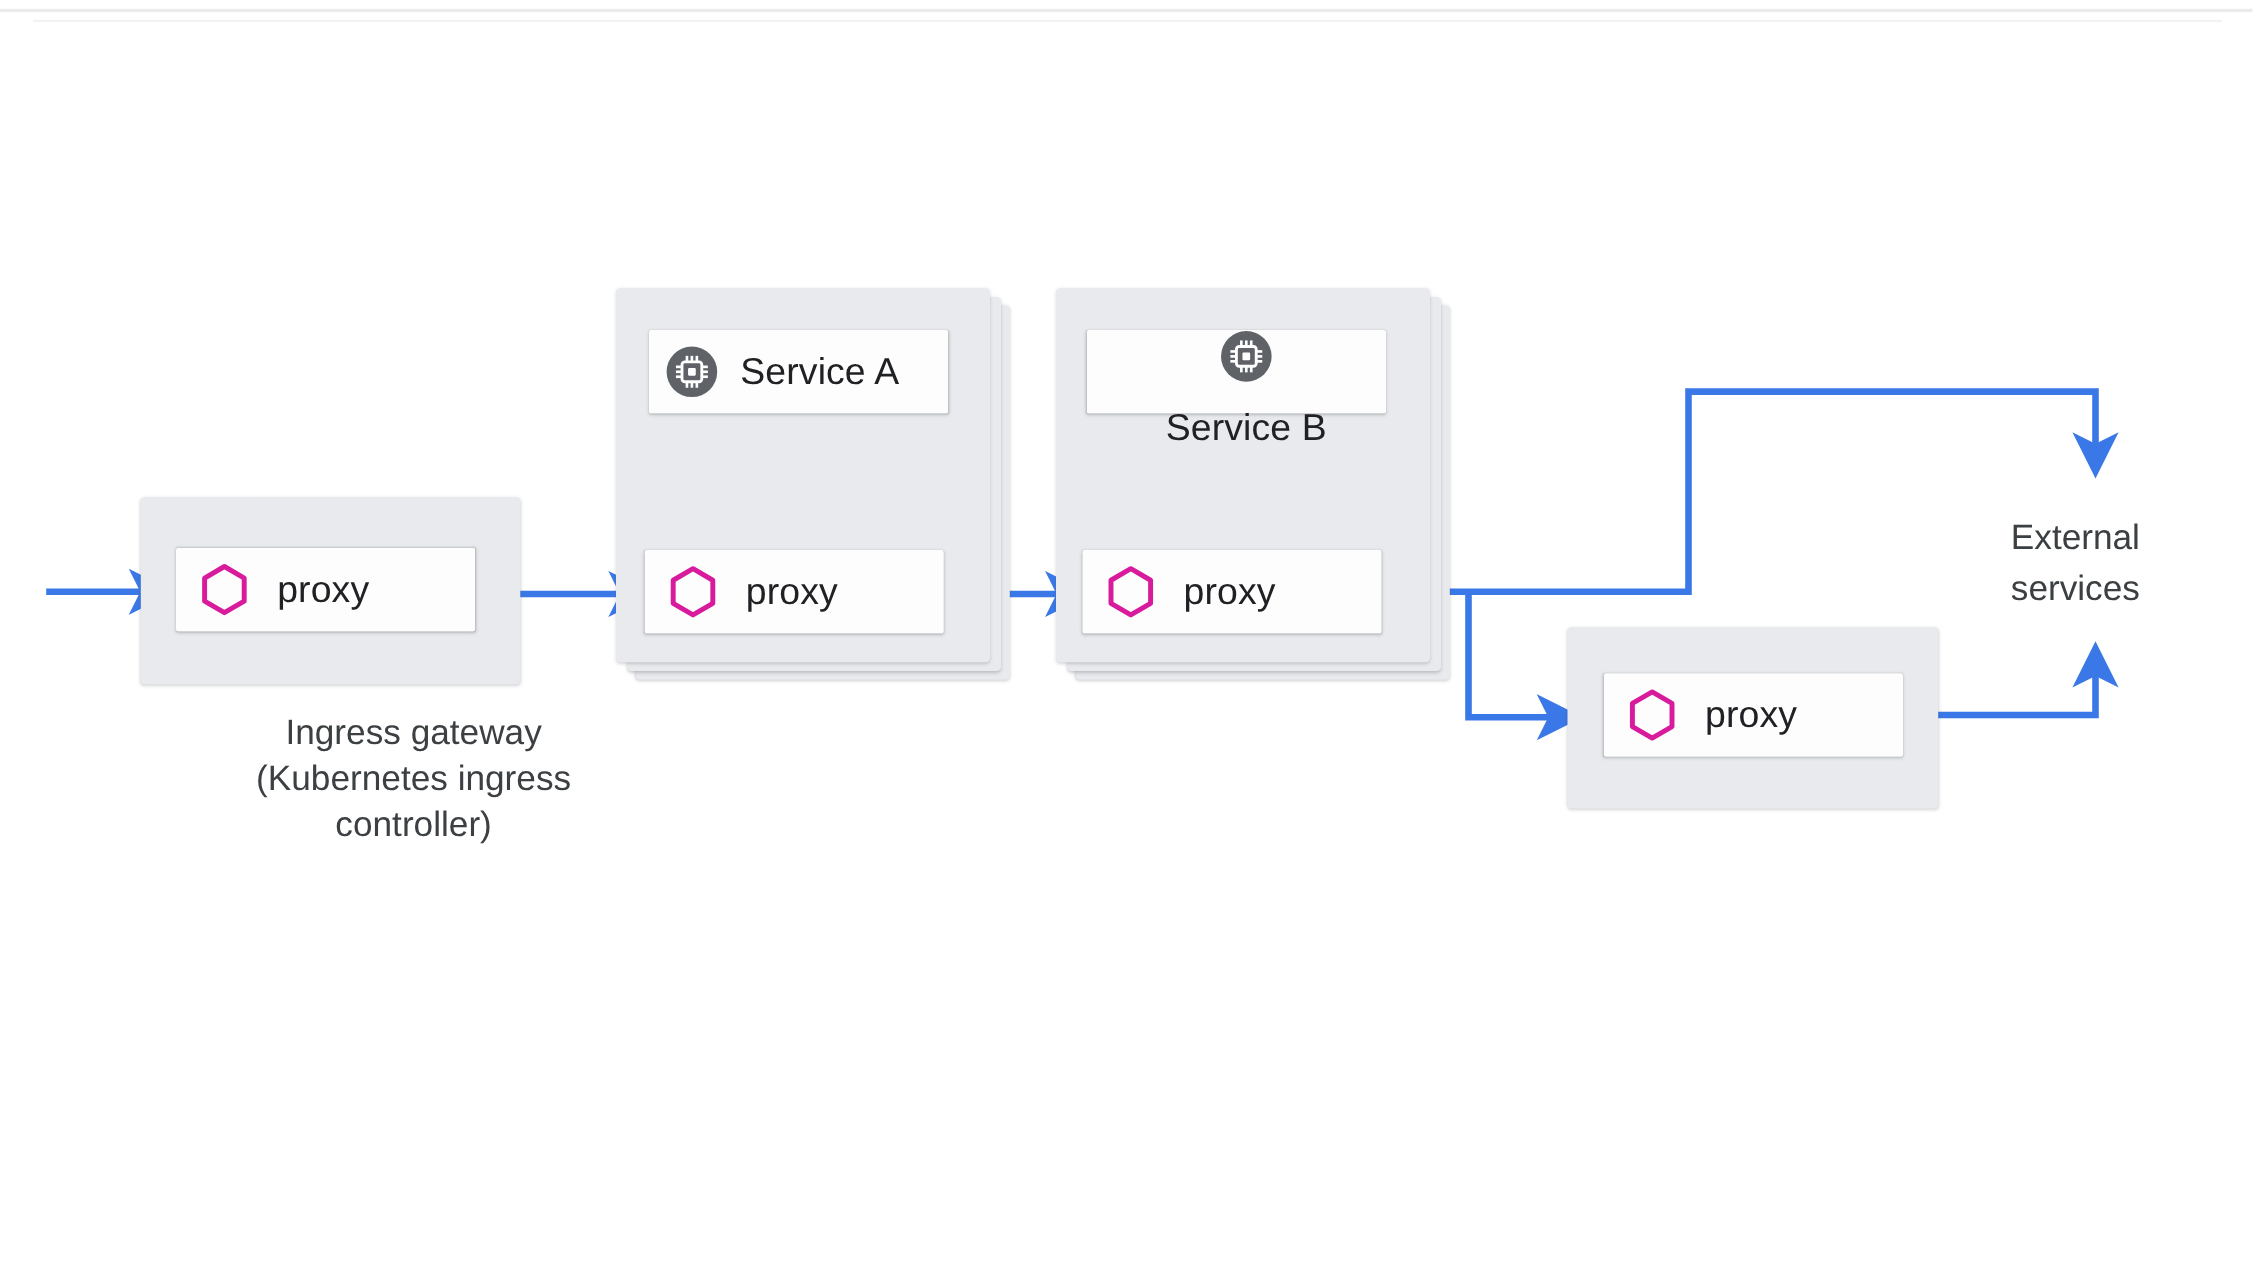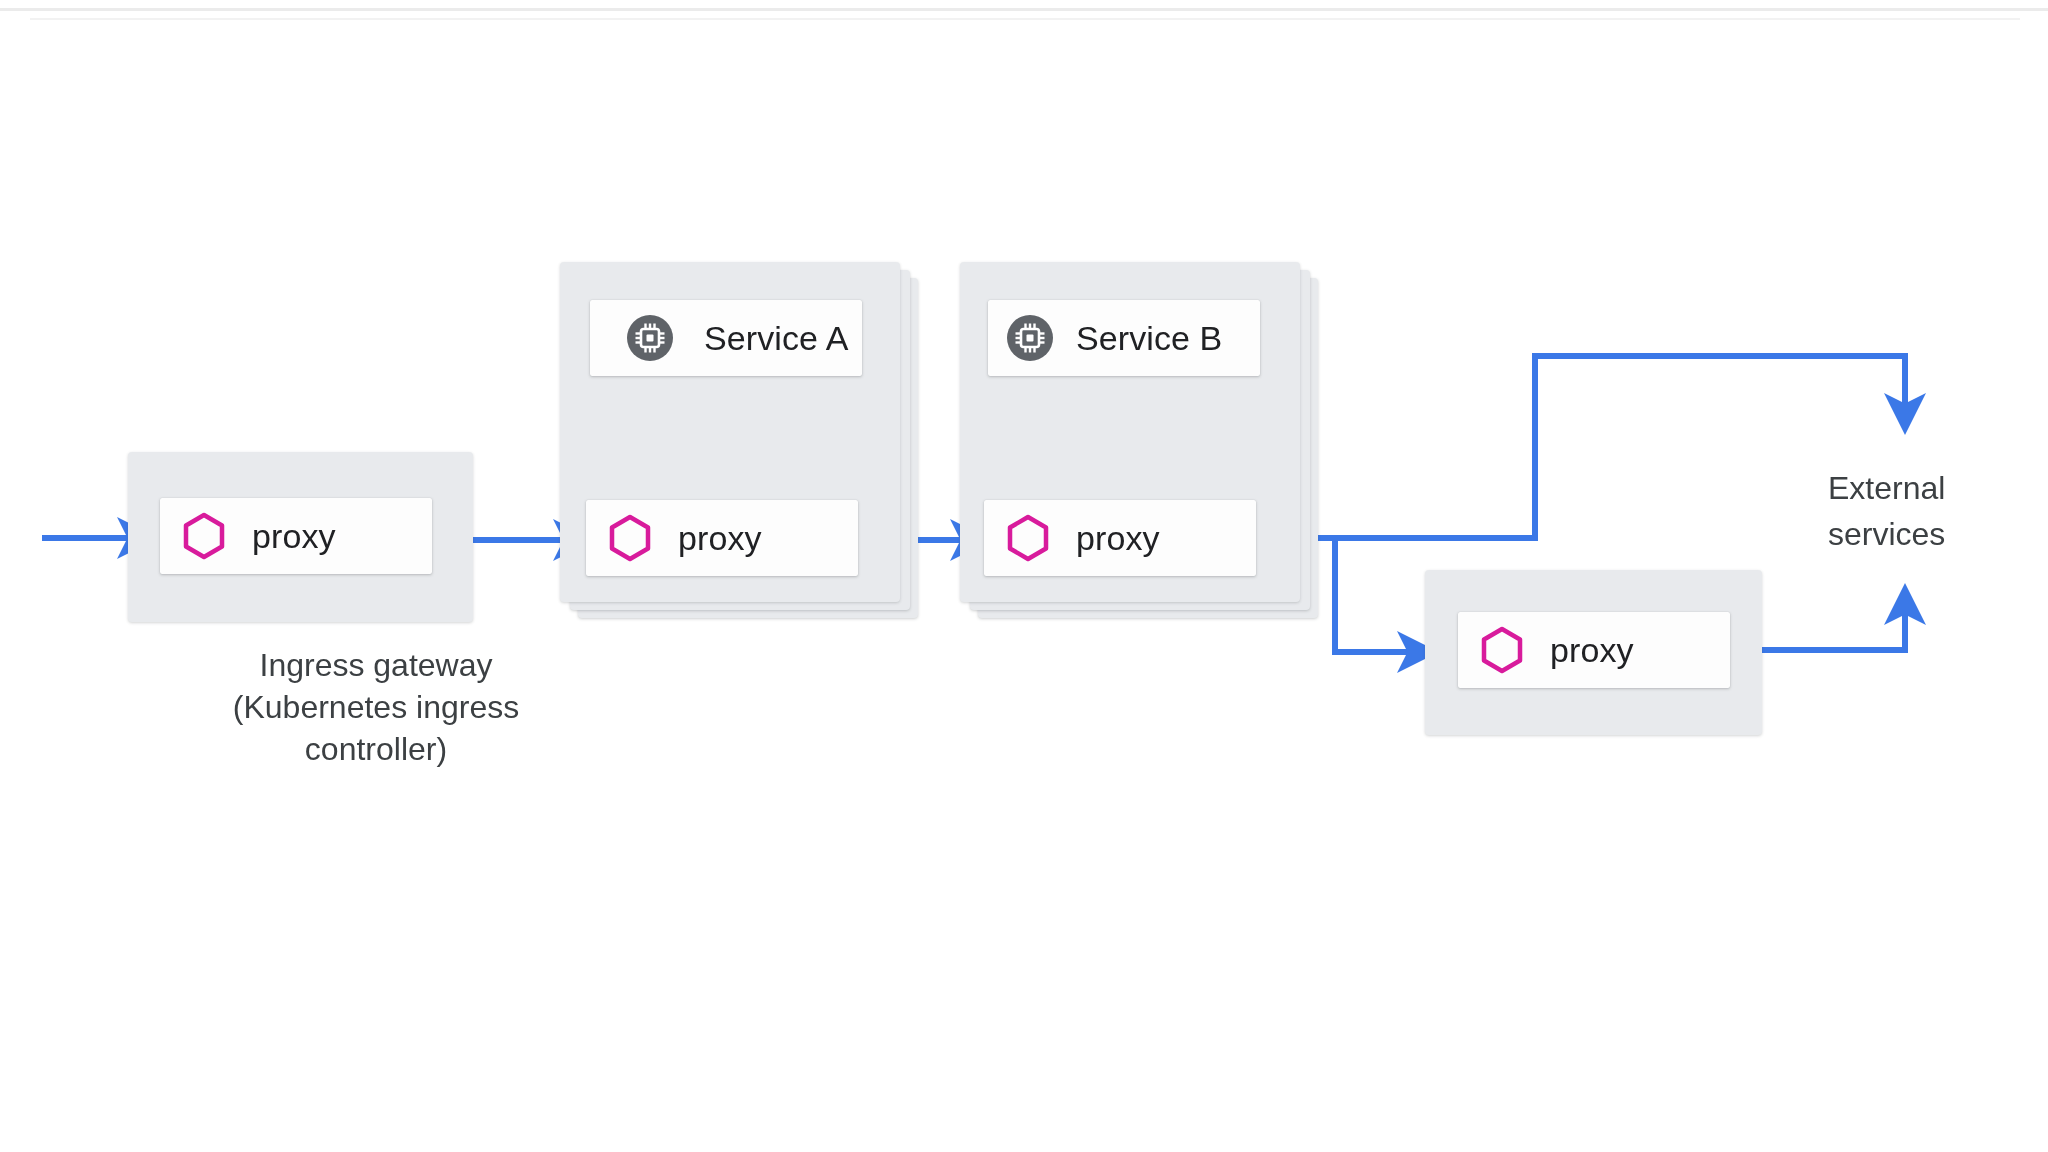--- a/index.html
+++ b/index.html
@@ -162,21 +162,21 @@
   </div>
 
   <div class="caption" style="left:166px; top:644px; width:420px;text-align:center;">Ingress gateway
 (Kubernetes ingress
 controller)</div>
 
   <div class="pod-layer" style="left:578px; top:278px; width:340px; height:340px;"></div>
   <div class="pod-layer" style="left:570px; top:270px; width:340px; height:340px;"></div>
   <div class="gray-box shadowed" style="left:560px; top:262px; width:340px; height:340px;"></div>
 
-  <div class="chip" style="left:590px; top:300px; width:272px; height:76px; padding-left:36px; gap:30px;">
+  <div class="chip" style="left:590px; top:300px; width:272px; height:76px; padding-left:15px; gap:20px;">
     <span class="icon-slot">
       <svg width="48" height="48" viewBox="0 0 48 48" aria-hidden="true">
         <circle cx="24" cy="24" r="23" fill="#5f6368"></circle>
         <g fill="#ffffff">
           <rect x="15" y="15" width="18" height="18" rx="2.5" fill="none" stroke="#ffffff" stroke-width="2.6"></rect>
           <rect x="20.5" y="20.5" width="7" height="7" rx="1" fill="#ffffff"></rect>
           <rect x="18.3" y="9.5" width="2.4" height="5"></rect>
           <rect x="22.8" y="9.5" width="2.4" height="5"></rect>
           <rect x="27.3" y="9.5" width="2.4" height="5"></rect>
           <rect x="18.3" y="33.5" width="2.4" height="5"></rect>
@@ -200,21 +200,21 @@
         <polygon points="22,3 40,13.5 40,34.5 22,45 4,34.5 4,13.5" fill="none" stroke="#d81b9c" stroke-width="4.5" stroke-linejoin="round"></polygon>
       </svg>
     </span>
     <span class="chip-label">proxy</span>
   </div>
 
   <div class="pod-layer" style="left:978px; top:278px; width:340px; height:340px;"></div>
   <div class="pod-layer" style="left:970px; top:270px; width:340px; height:340px;"></div>
   <div class="gray-box shadowed" style="left:960px; top:262px; width:340px; height:340px;"></div>
 
-  <div class="chip" style="left:988px; top:300px; width:272px; height:76px; padding-left:18px; gap:22px;">
+  <div class="chip" style="left:988px; top:300px; width:272px; height:76px; padding-left:18px; gap:22px;flex-direction:column;">
     <span class="icon-slot">
       <svg width="48" height="48" viewBox="0 0 48 48" aria-hidden="true">
         <circle cx="24" cy="24" r="23" fill="#5f6368"></circle>
         <g fill="#ffffff">
           <rect x="15" y="15" width="18" height="18" rx="2.5" fill="none" stroke="#ffffff" stroke-width="2.6"></rect>
           <rect x="20.5" y="20.5" width="7" height="7" rx="1" fill="#ffffff"></rect>
           <rect x="18.3" y="9.5" width="2.4" height="5"></rect>
           <rect x="22.8" y="9.5" width="2.4" height="5"></rect>
           <rect x="27.3" y="9.5" width="2.4" height="5"></rect>
           <rect x="18.3" y="33.5" width="2.4" height="5"></rect>

